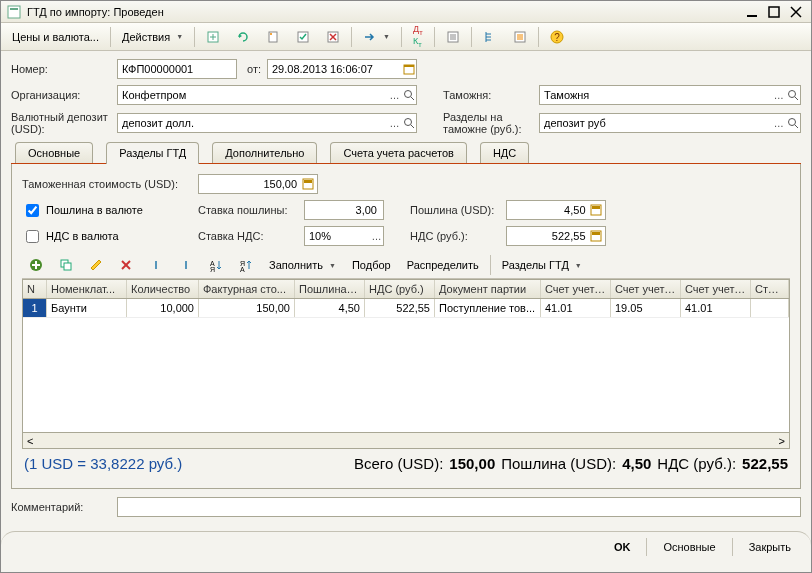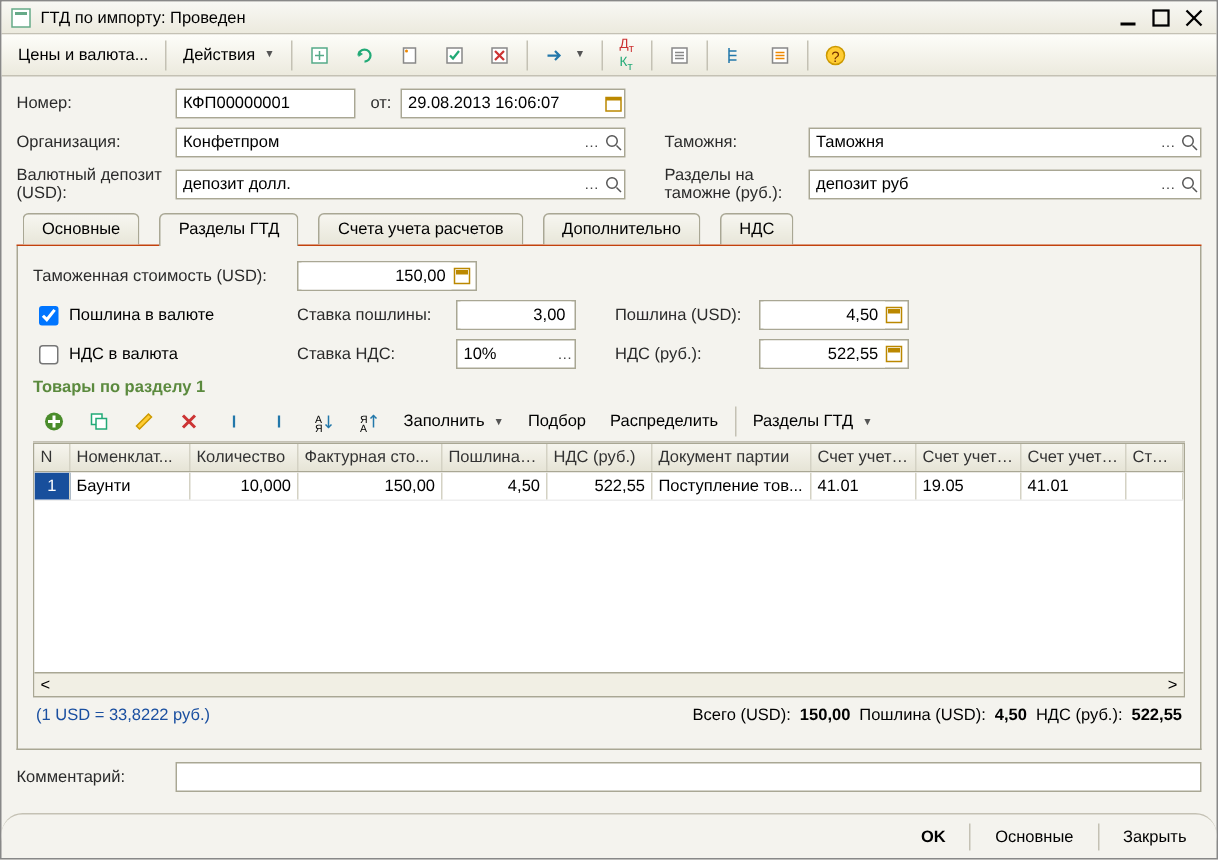--- a/index.html
+++ b/index.html
@@ -84,21 +84,21 @@
   .th { color:#333; }
   .tbody { flex:1; overflow:auto; background:#fff; }
   .trow { display:flex; border-bottom:1px solid #eee; }
   .trow.sel .td:first-child { background:#184f9c; color:#fff; }
   .scroll-hint {
     display:flex; justify-content:space-between; border-top:1px solid #a9a794;
     height:16px; align-items:center; padding:0 4px; background:#f1efe4;
   }
   .totals {
     display:flex; align-items:center; justify-content:space-between;
-    padding:6px 2px; font-size:11px;gap:22px;
+    padding:6px 2px; font-size:15px;gap:22px;
   }
   .totals .rate { color:#1a4fa0; }
   .footer {
     border-top:1px solid #c4c1b4;
     height:30px; display:flex; align-items:center; justify-content:flex-end;
     gap:6px; padding:0 10px; background:#f4f3ee;border-radius:14px;
   }
   .fbtn { padding:4px 10px; cursor:pointer; }
   .fbtn.ok { font-weight:bold; }
   .fsep { width:1px; height:18px; background:#c4c1b4; }
@@ -285,22 +285,22 @@
             <circle cx="5" cy="5" r="3.5" fill="none" stroke="#555"></circle>
             <line x1="8" y1="8" x2="11" y2="11" stroke="#555"></line>
           </svg>
         </span>
     </div>
   </div>
 
   <div class="tabs">
     <div class="tab">Основные</div>
     <div class="tab active">Разделы ГТД</div>
+    <div class="tab">Дополнительно</div>
     <div class="tab">Счета учета расчетов</div>
-    <div class="tab">Дополнительно</div>
     <div class="tab">НДС</div>
   </div>
 
   <div class="tab-body">
 
     <div class="row">
       <span class="label" style="width:170px">Таможенная стоимость (USD):</span>
       <div class="numinput" style="width:120px">
         <input value="150,00" style="">
         <span class="calc-btn">
@@ -348,21 +348,20 @@
         <input value="522,55" style="">
         <span class="calc-btn">
             <svg width="12" height="12">
               <rect x="1" y="1" width="10" height="10" fill="#fff" stroke="#b80"></rect>
               <rect x="2" y="2" width="8" height="3" fill="#b80"></rect>
             </svg>
           </span>
       </div>
     </div>
 
-    <div class="section-title">Товары по разделу 1</div>
 
     <div class="subtoolbar">
       <div class="tbtn">
           <svg width="14" height="14">
             <circle cx="7" cy="7" r="6" fill="#4a8c2b"></circle>
             <line x1="7" y1="3" x2="7" y2="11" stroke="#fff" stroke-width="2"></line>
             <line x1="3" y1="7" x2="11" y2="7" stroke="#fff" stroke-width="2"></line>
           </svg>
         </div>
       <div class="tbtn">

